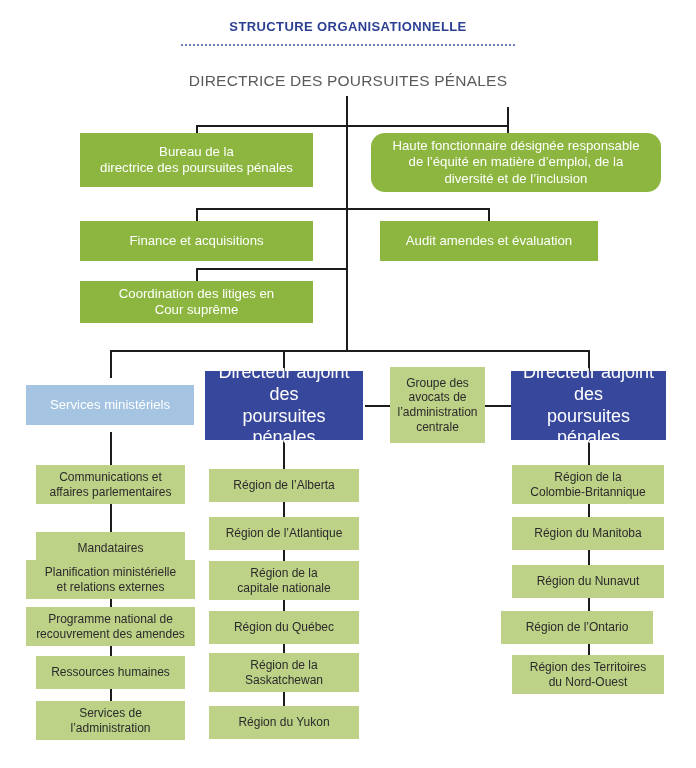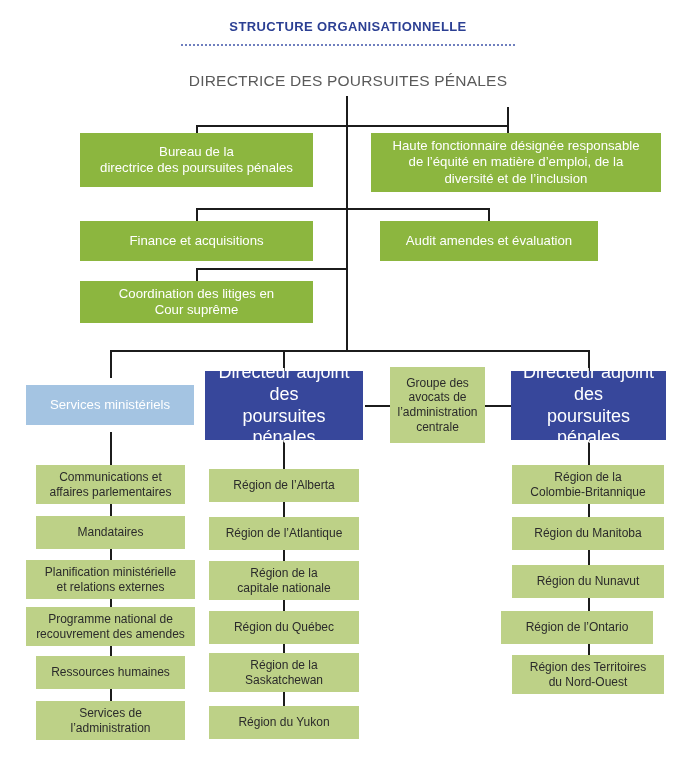--- a/index.html
+++ b/index.html
@@ -70,32 +70,32 @@
   <div class="ln vl" style="left:588px;top:350px;height:21px;"></div>
 
   <div class="ln hl" style="left:365px;top:405px;width:25px;"></div>
   <div class="ln hl" style="left:485px;top:405px;width:26px;"></div>
 
   <div class="ln vl" style="left:110px;top:432px;height:306px;"></div>
   <div class="ln vl" style="left:283px;top:440px;height:298px;"></div>
   <div class="ln vl" style="left:588px;top:440px;height:250px;"></div>
 
   <div class="box green-dark" style="left:80px;top:133px;width:233px;height:54px;">Bureau de la<br>directrice des poursuites pénales</div>
-  <div class="box green-dark" style="left:371px;top:133px;width:290px;height:59px;">Haute fonctionnaire désignée responsable<br>de l’équité en matière d’emploi, de la<br>diversité et de l’inclusion</div>
+  <div class="box green-dark" style="left:371px;top:133px;width:290px;height:59px;border-radius:14px;">Haute fonctionnaire désignée responsable<br>de l’équité en matière d’emploi, de la<br>diversité et de l’inclusion</div>
   <div class="box green-dark" style="left:80px;top:221px;width:233px;height:40px;">Finance et acquisitions</div>
   <div class="box green-dark" style="left:380px;top:221px;width:218px;height:40px;">Audit amendes et évaluation</div>
   <div class="box green-dark" style="left:80px;top:281px;width:233px;height:42px;">Coordination des litiges en<br>Cour suprême</div>
 
   <div class="box lightblue" style="left:26px;top:385px;width:168px;height:40px;">Services ministériels</div>
   <div class="box navy" style="left:205px;top:371px;width:158px;height:69px;">Directeur adjoint des<br>poursuites pénales</div>
   <div class="box green-light" style="left:390px;top:367px;width:95px;height:76px;">Groupe des<br>avocats de<br>l’administration<br>centrale</div>
   <div class="box navy" style="left:511px;top:371px;width:155px;height:69px;">Directeur adjoint des<br>poursuites pénales</div>
 
   <div class="box green-light" style="left:36px;top:465px;width:149px;height:39px;">Communications et<br>affaires parlementaires</div>
-  <div class="box green-light" style="left:36px;top:516px;width:149px;height:33px;">Mandataires</div>
+  <div class="box green-light" style="left:36px;top:532px;width:149px;height:33px;">Mandataires</div>
   <div class="box green-light" style="left:26px;top:560px;width:169px;height:39px;">Planification ministérielle<br>et relations externes</div>
   <div class="box green-light" style="left:26px;top:607px;width:169px;height:39px;">Programme national de<br>recouvrement des amendes</div>
   <div class="box green-light" style="left:36px;top:656px;width:149px;height:33px;">Ressources humaines</div>
   <div class="box green-light" style="left:36px;top:701px;width:149px;height:39px;">Services de<br>l’administration</div>
 
   <div class="box green-light" style="left:209px;top:469px;width:150px;height:33px;">Région de l’Alberta</div>
   <div class="box green-light" style="left:209px;top:517px;width:150px;height:33px;">Région de l’Atlantique</div>
   <div class="box green-light" style="left:209px;top:561px;width:150px;height:39px;">Région de la<br>capitale nationale</div>
   <div class="box green-light" style="left:209px;top:611px;width:150px;height:33px;">Région du Québec</div>
   <div class="box green-light" style="left:209px;top:653px;width:150px;height:39px;">Région de la<br>Saskatchewan</div>

